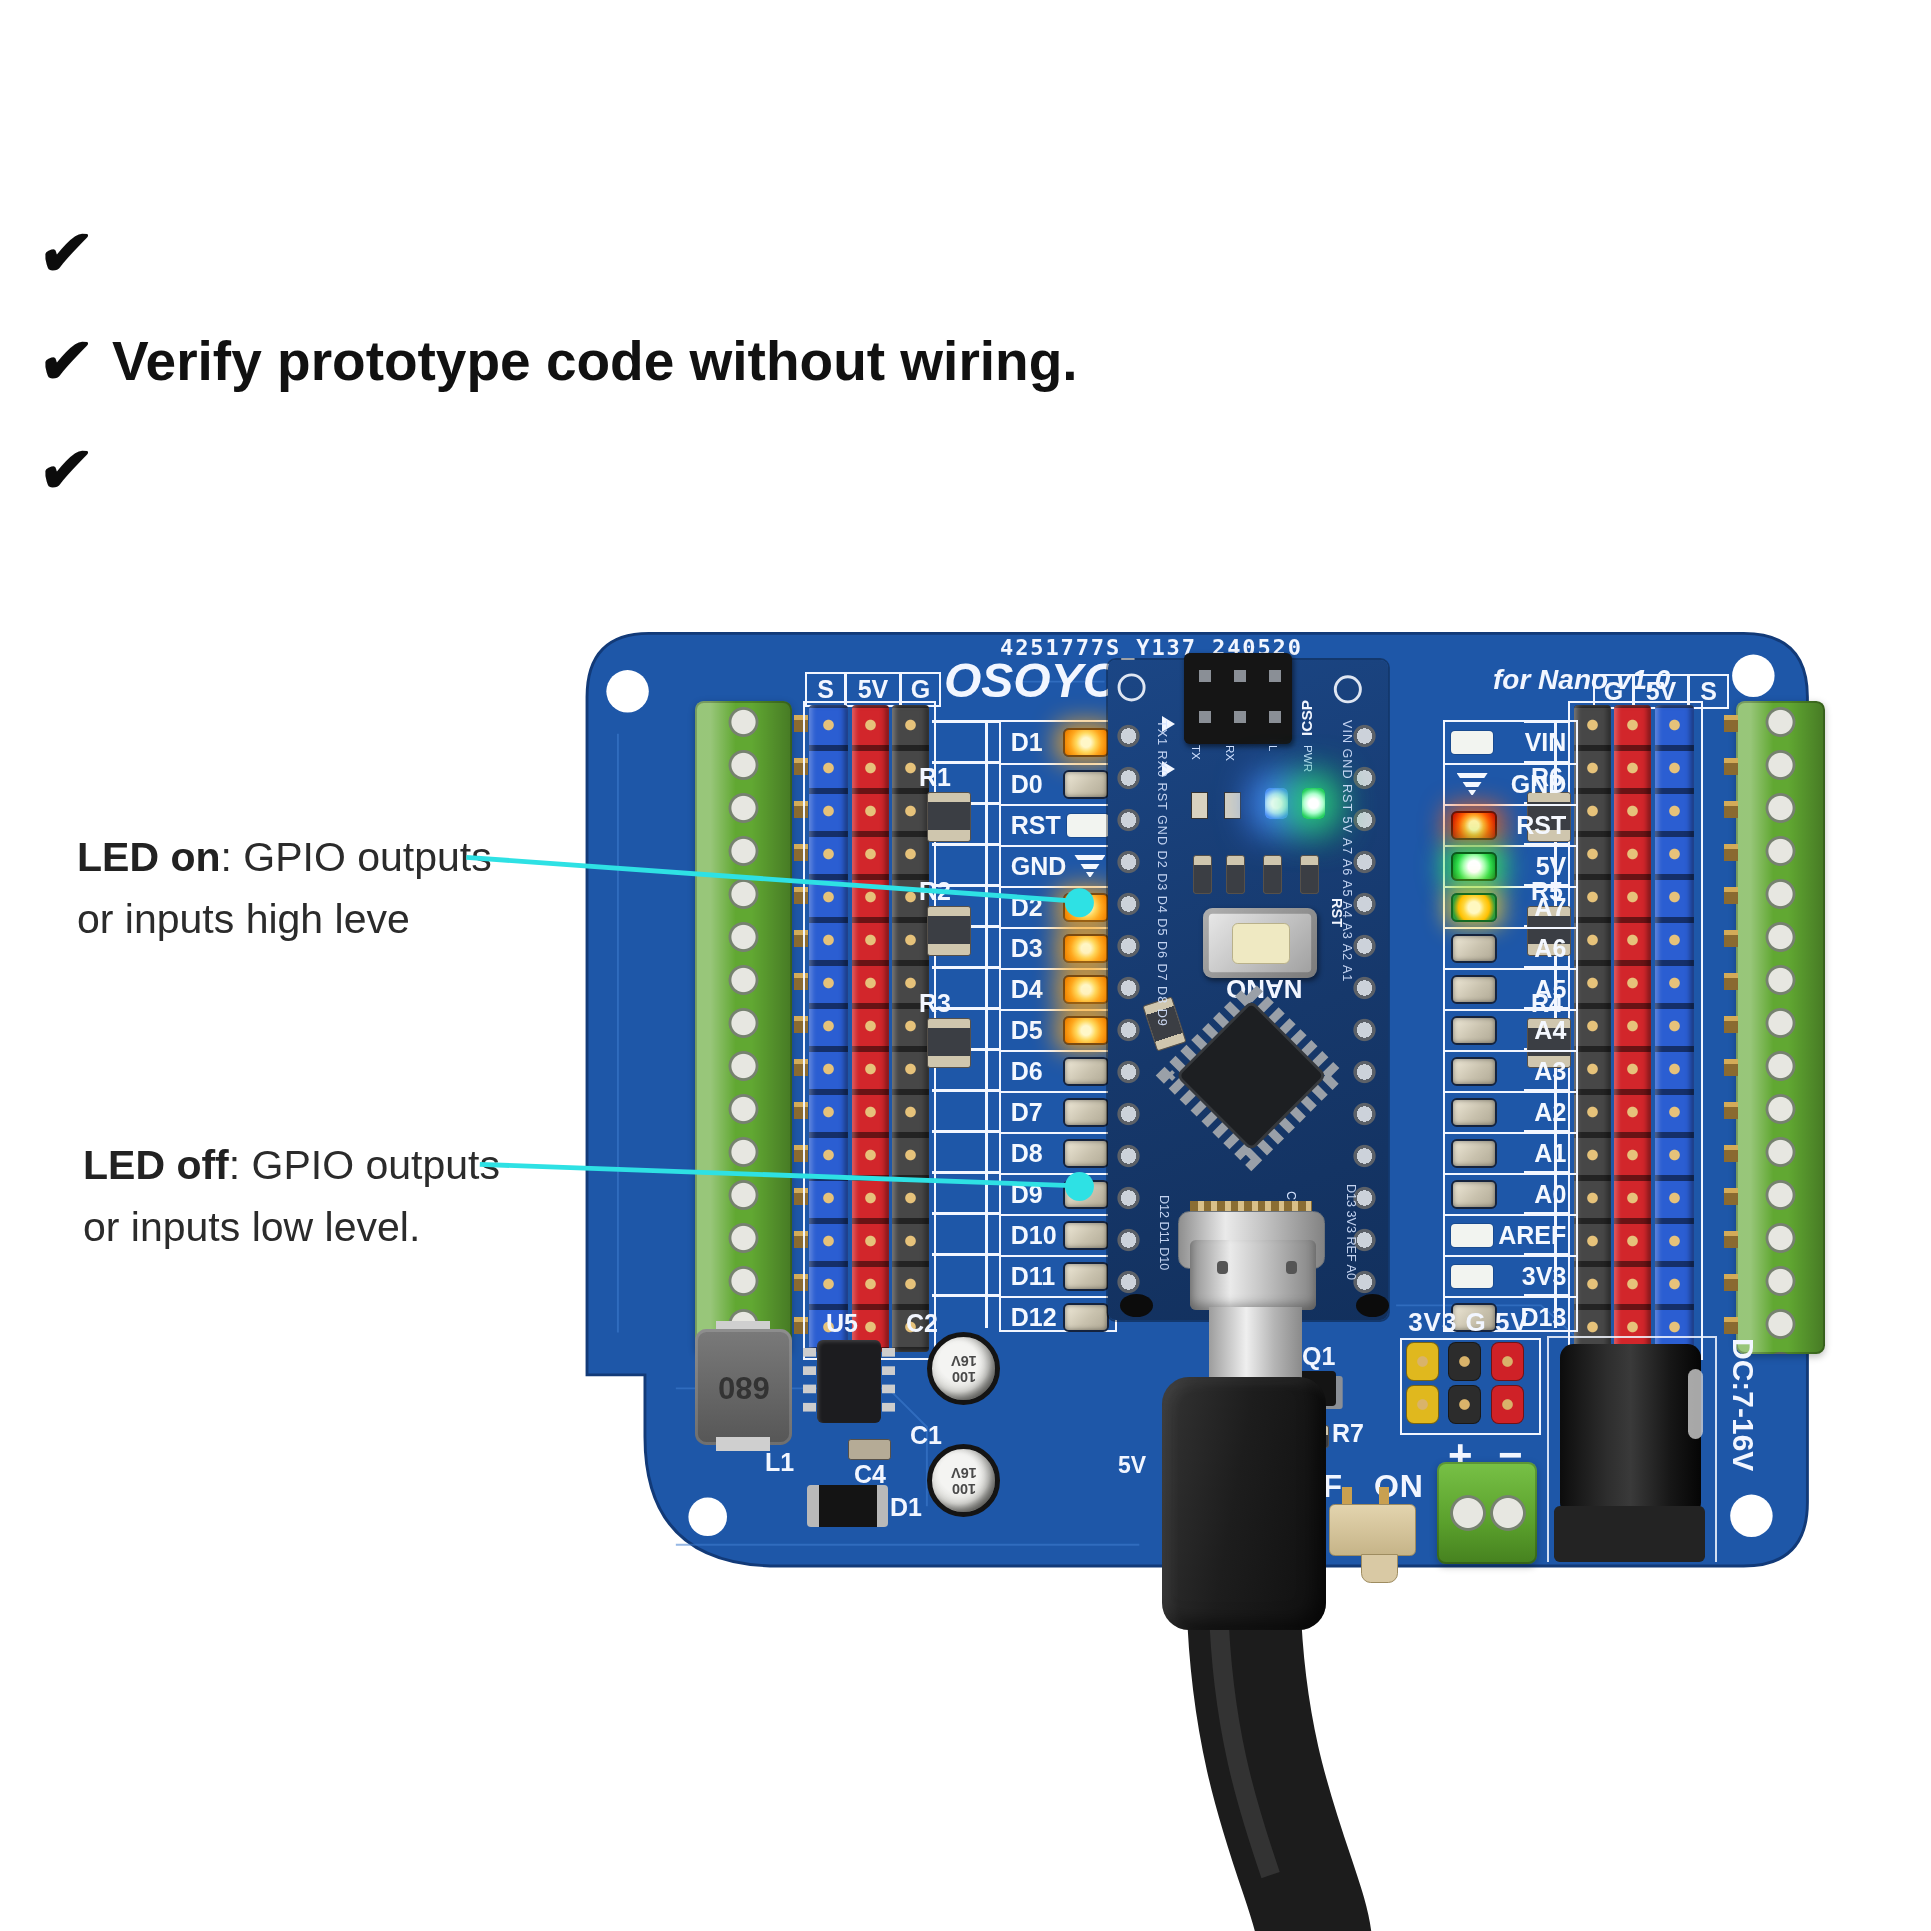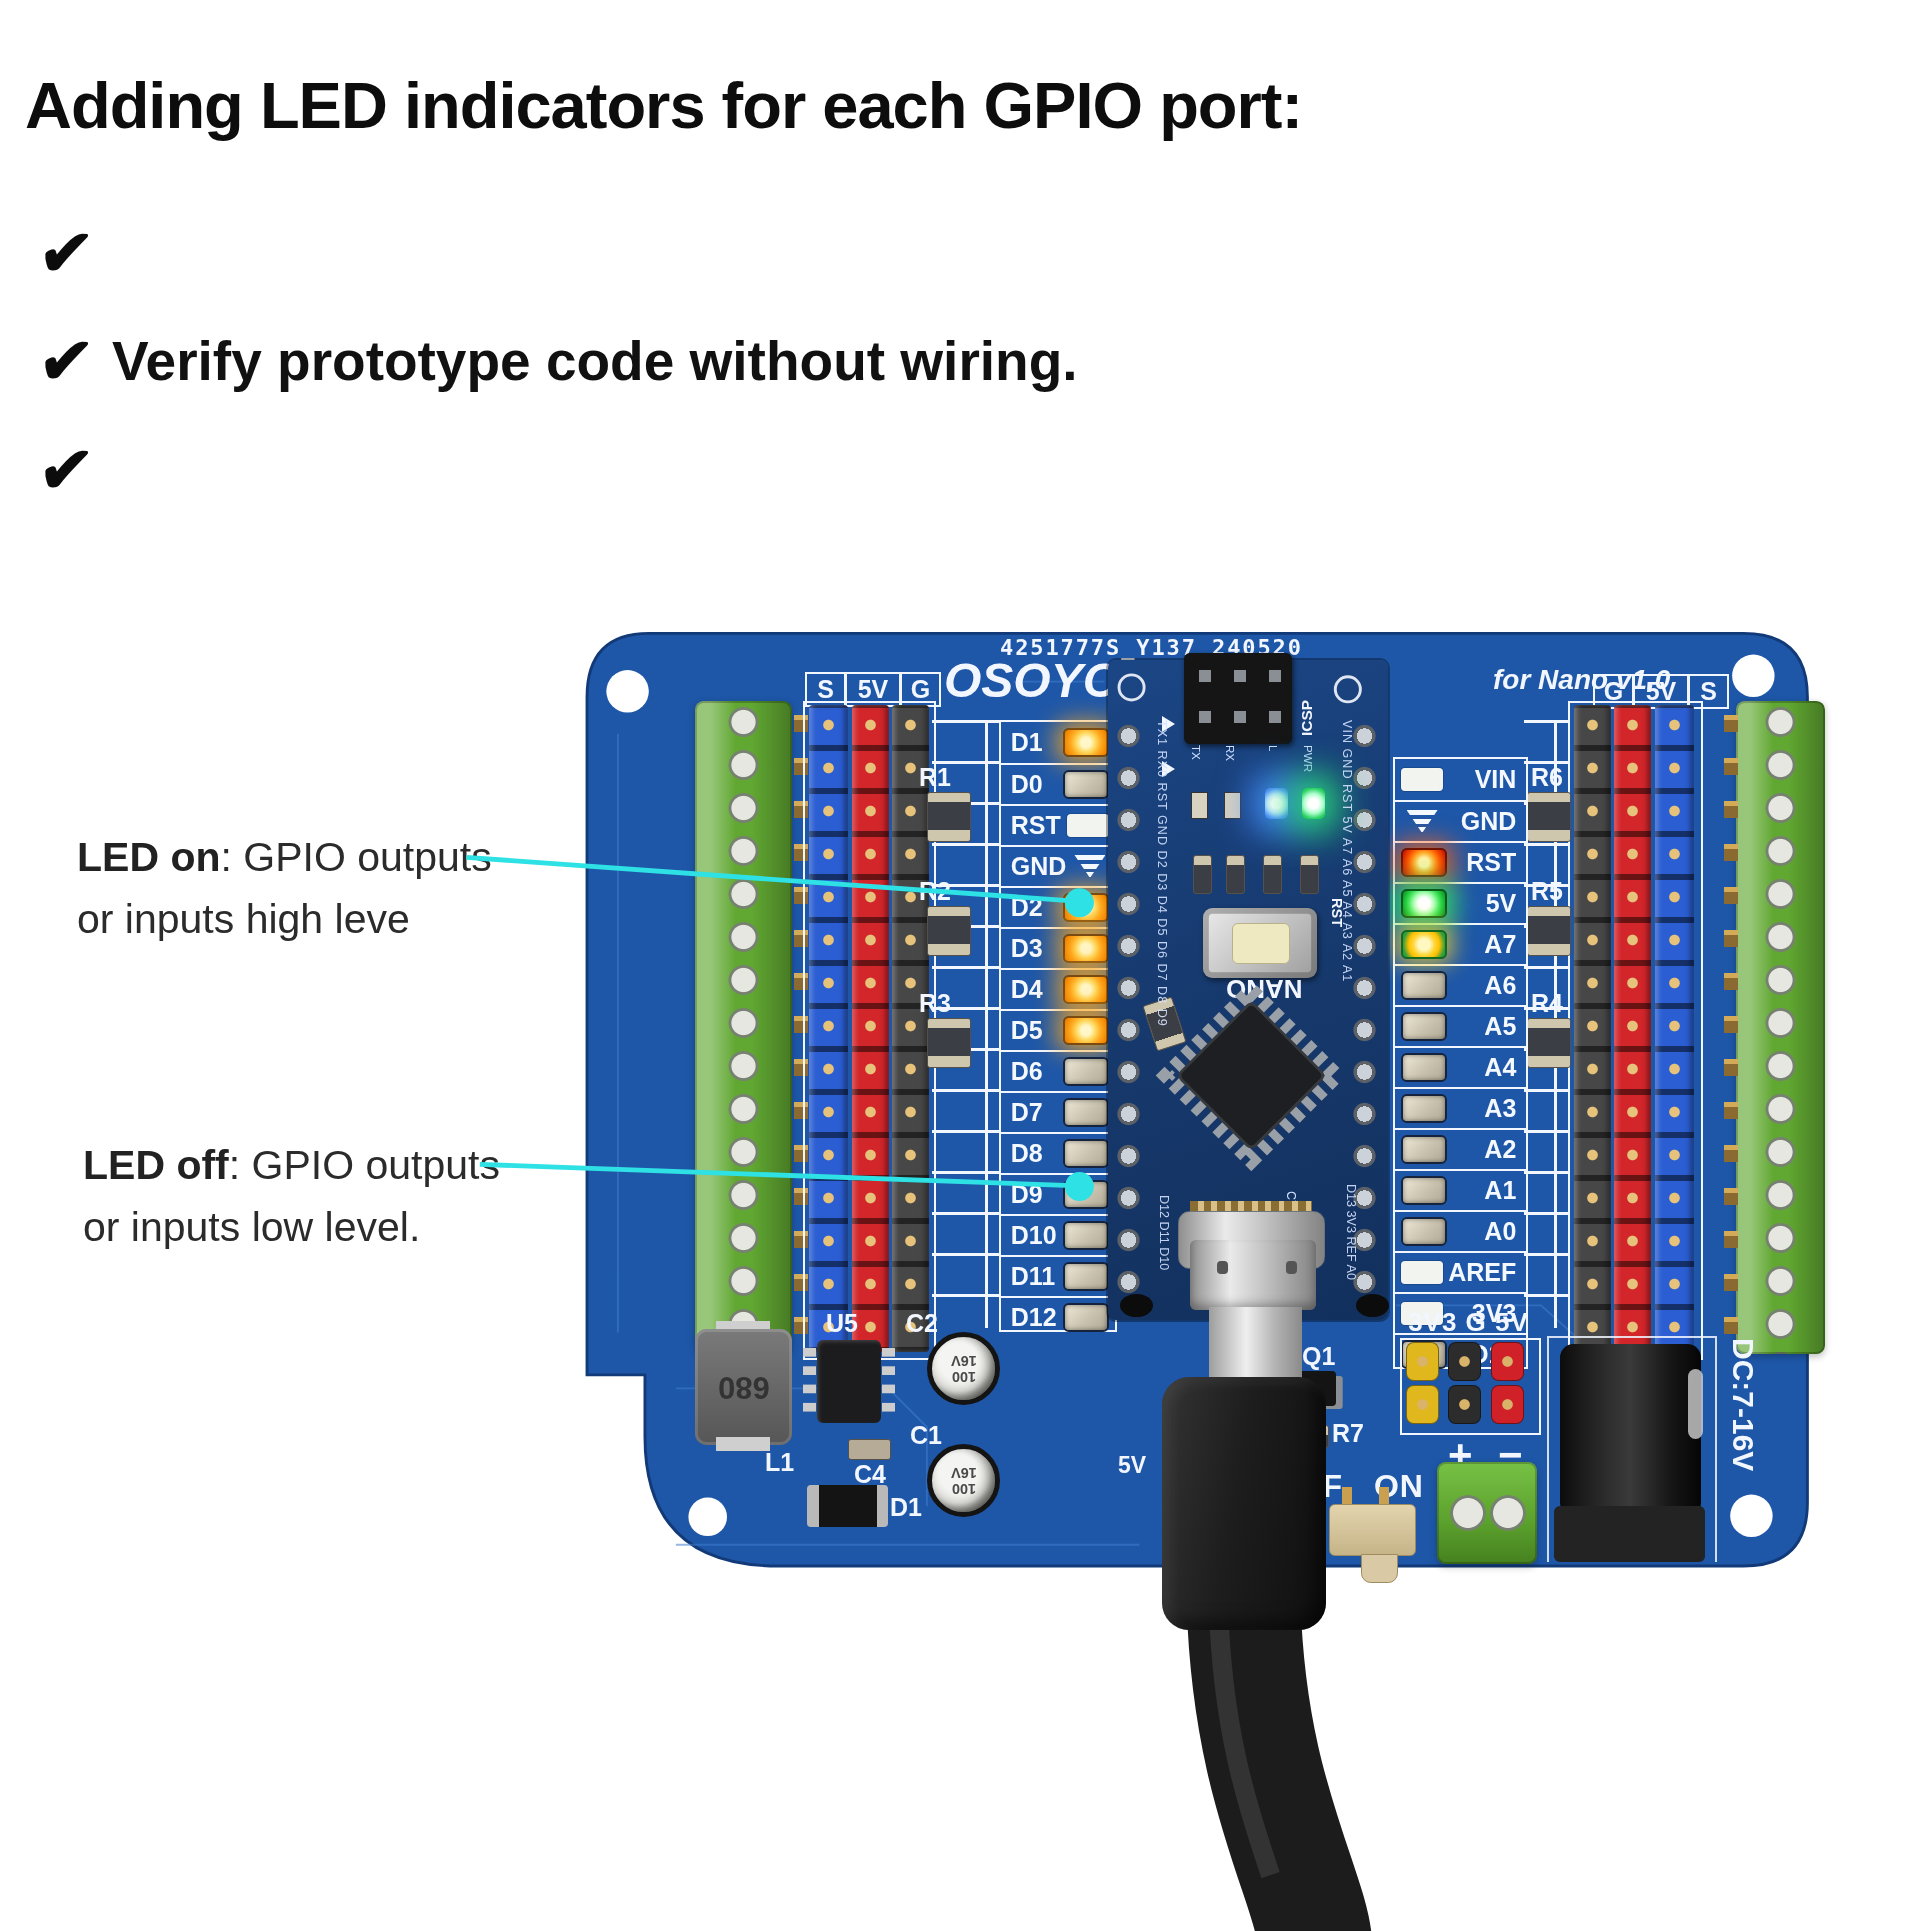--- a/index.html
+++ b/index.html
@@ -76,21 +76,20 @@
   .j-y{--c:#e0b81e;} .j-k{--c:#2c2c2c;} .j-r{--c:#cf2127;}
 
   .metal{background:linear-gradient(90deg,#8f8f8f,#eaeaea 32%,#c4c4c4 58%,#838383);}
   .tri{width:0;height:0;border:8.7px solid rgba(0,0,0,0);border-left:13.5px solid #f2f6ff;}
 </style>
 </head>
 <body>
 
 <div id="canvas">
 
-  <div class="abs title">Adding LED indicators for each GPIO port:</div>
   <div class="abs bullet" style="top:216px;">
     <span class="chk">✔</span>
   </div>
   <div class="abs bullet" style="top:324px;">
     <span class="chk">✔</span>
     <span class="btxt">Verify prototype code without wiring.</span>
   </div>
   <div class="abs bullet b3" style="top:433px;">
     <span class="chk">✔</span>
   </div>
@@ -222,21 +221,21 @@
     <div class="lrow">
         <span class="rlabel">D11</span>
         <span class="led led-off"></span>
       </div>
     <div class="lrow">
         <span class="rlabel">D12</span>
         <span class="led led-off"></span>
       </div>
   </div>
 
-  <div class="abs rowbox" style="left:1393px;top:720px;width:131px;height:608px;margin-top:37px;">
+  <div class="abs rowbox" style="left:1443px;top:720px;width:131px;height:608px;">
     <div class="rrow">
         <span class="led led-blank"></span>
         <span class="rlabel">VIN</span>
       </div>
     <div class="rrow">
         <span class="led led-gnd"></span>
         <span class="rlabel">GND</span>
       </div>
     <div class="rrow">
         <span class="led led-red"></span>

